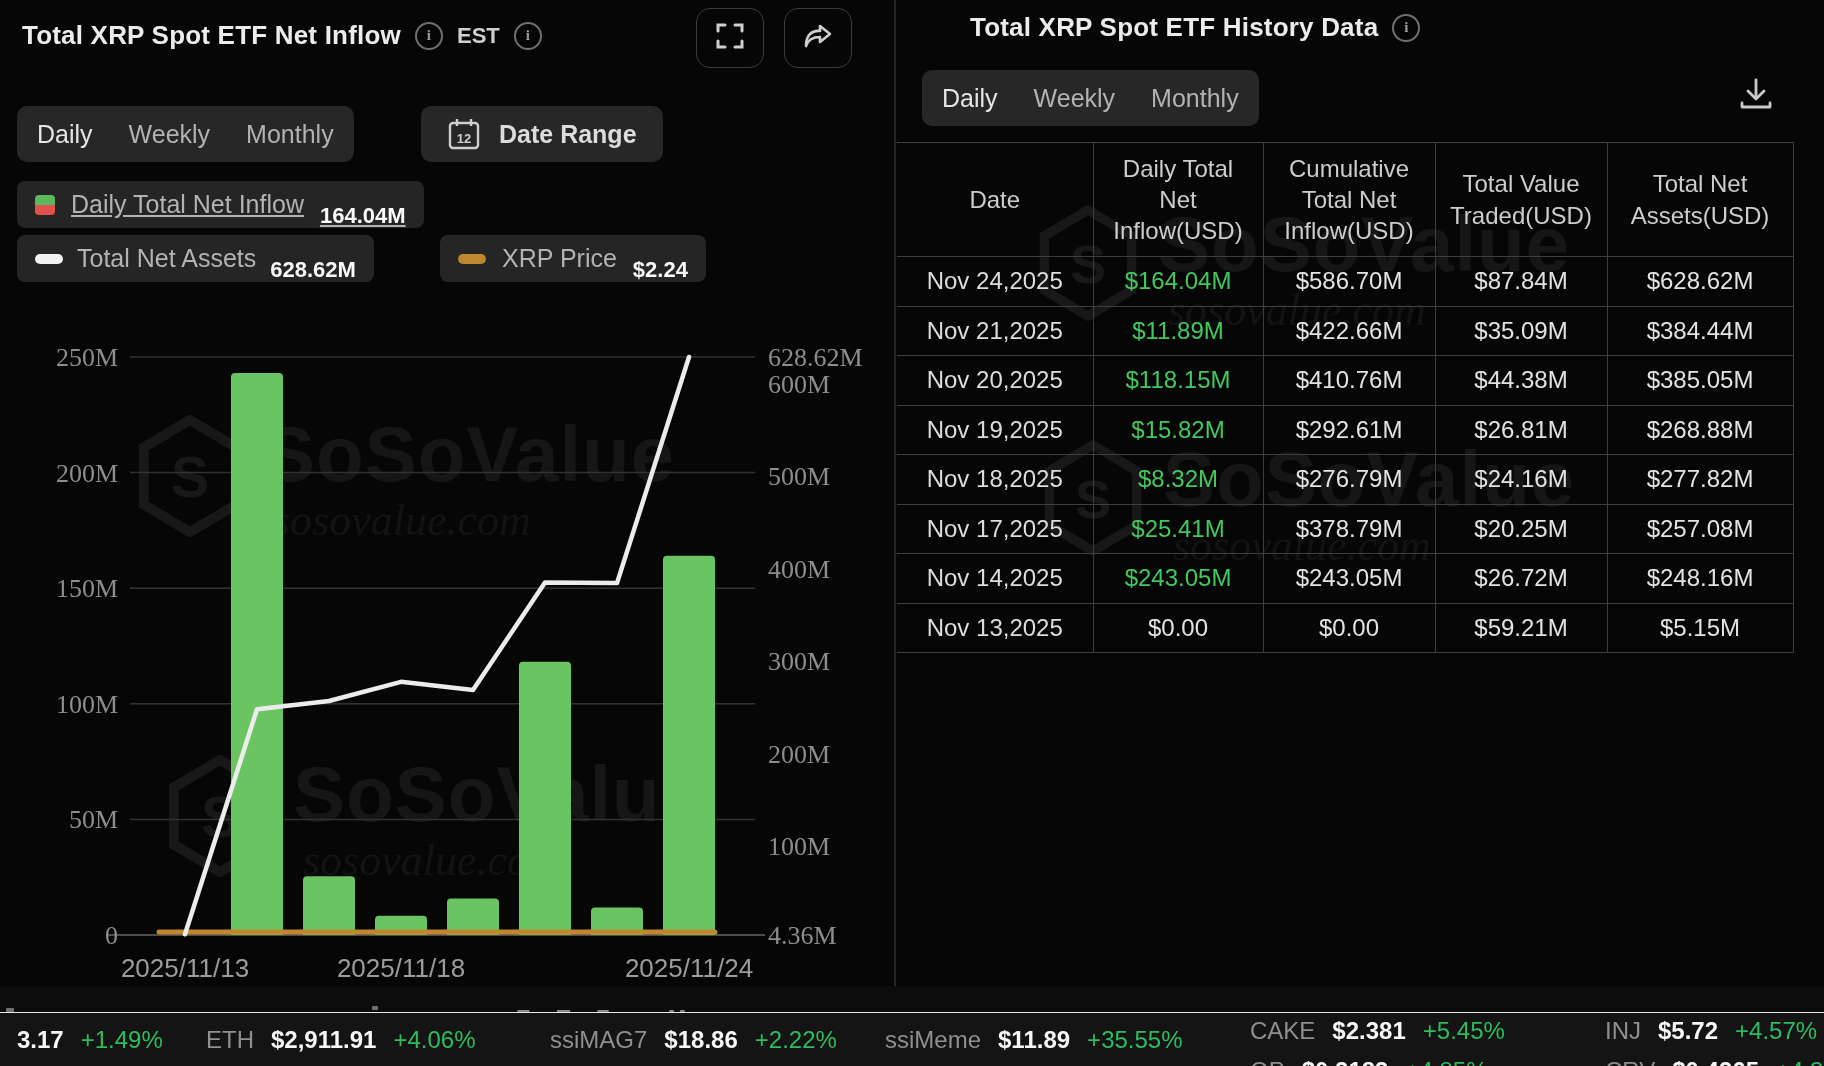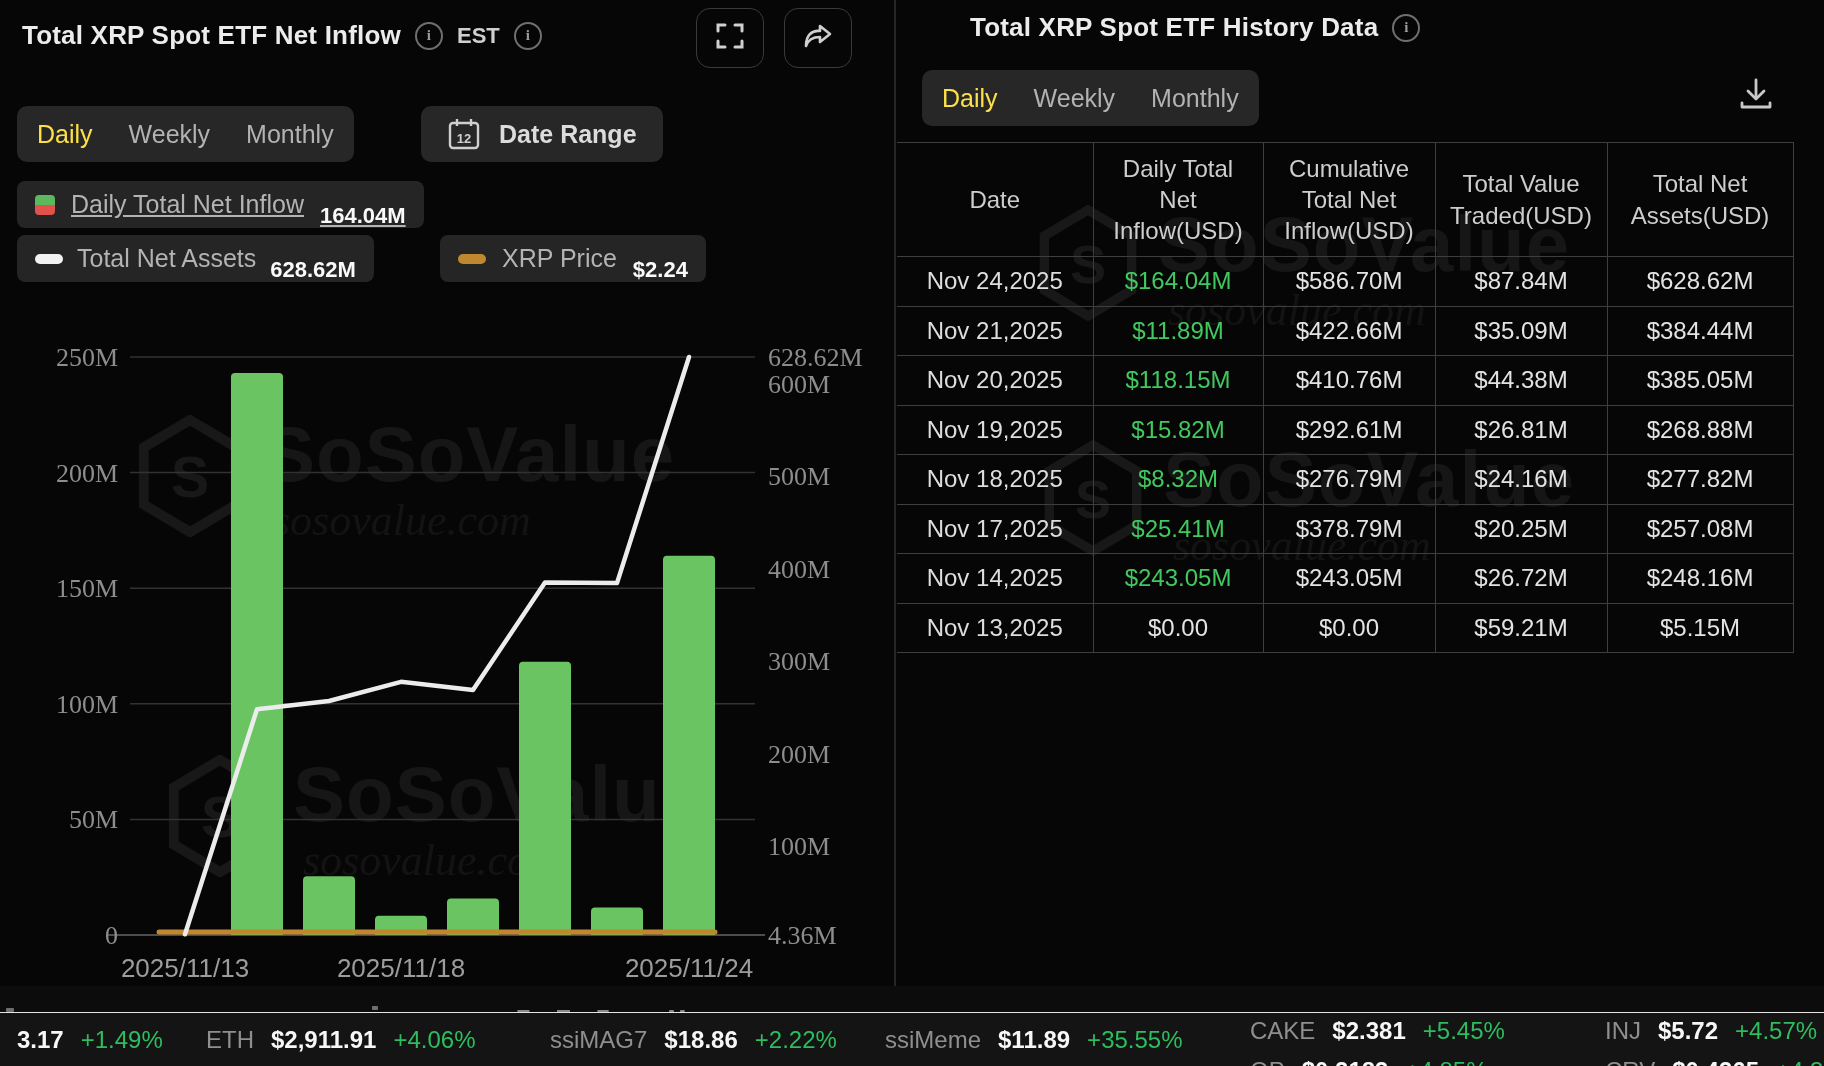--- a/index.html
+++ b/index.html
@@ -14,21 +14,21 @@
              font-family:"Liberation Serif",serif;}
   .est{font-size:22px;color:#cfcfcf;font-weight:600;}
 
   .icon-btn{width:66px;height:58px;border:1.5px solid #3a3a3a;border-radius:14px;background:transparent;
             display:flex;align-items:center;justify-content:center;cursor:pointer;}
 
   
   .tab-group{display:flex;align-items:center;gap:36px;background:#272727;border-radius:10px;
              padding:0 20px;height:56px;font-size:25px;color:#b2b2b2;}
   .tab{cursor:pointer;white-space:nowrap;}
-  .tab.active{color:#fde047;}
+  .tab.active{color:#e5e5e5;}
   .btn-dark{display:flex;align-items:center;gap:18px;background:#272727;border-radius:10px;
             height:56px;padding:0 26px;font-size:25px;font-weight:700;color:#dcdcdc;cursor:pointer;}
 
   
   .chip{display:inline-flex;align-items:center;gap:16px;background:#252525;border-radius:8px;
         height:47px;padding:0 18px;font-size:25px;color:#b3b3b3;white-space:nowrap;}
   .chip .val{color:#fafafa;font-weight:700;font-size:22px;margin-top:22px;}
   .sq-split{width:20px;height:20px;border-radius:4px;overflow:hidden;display:inline-block;}
   .sq-split .t{display:block;width:100%;height:50%;background:#5cb85c;}
   .sq-split .b{display:block;width:100%;height:50%;background:#e0524b;}

